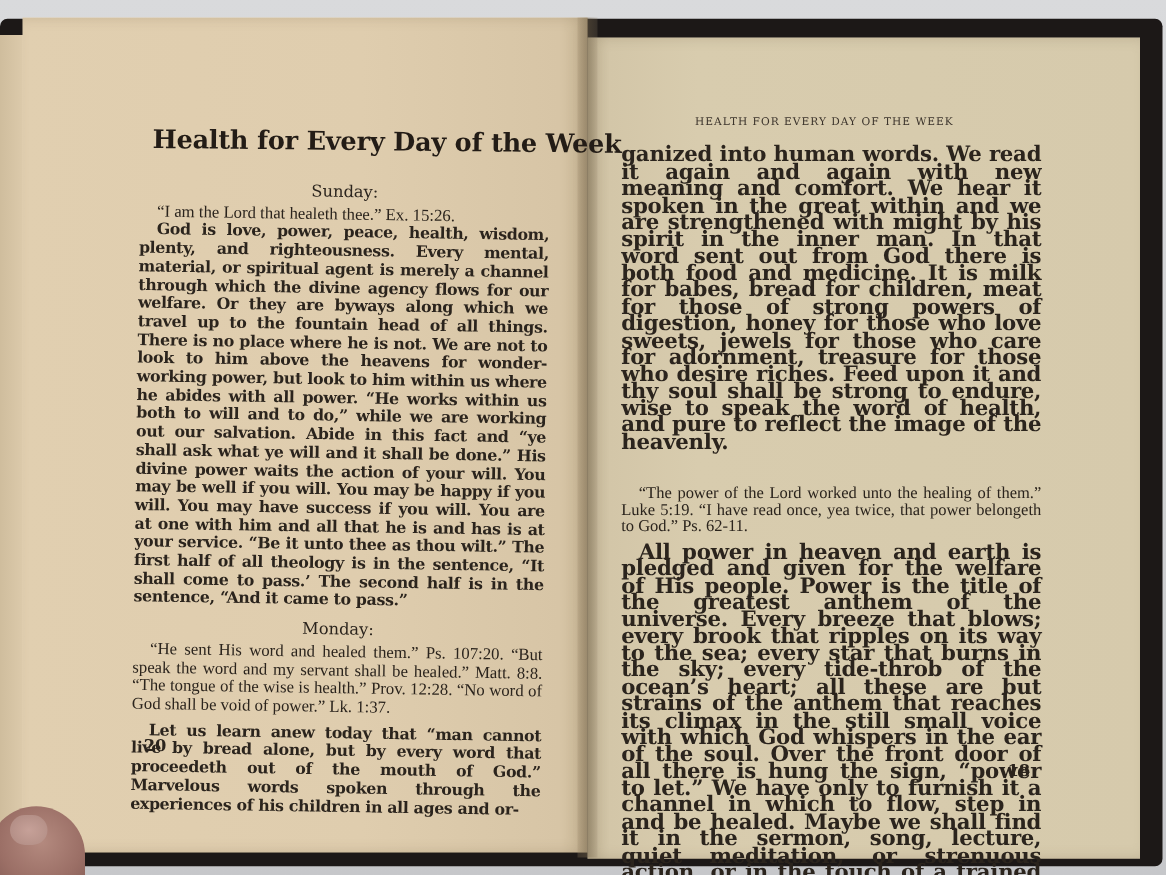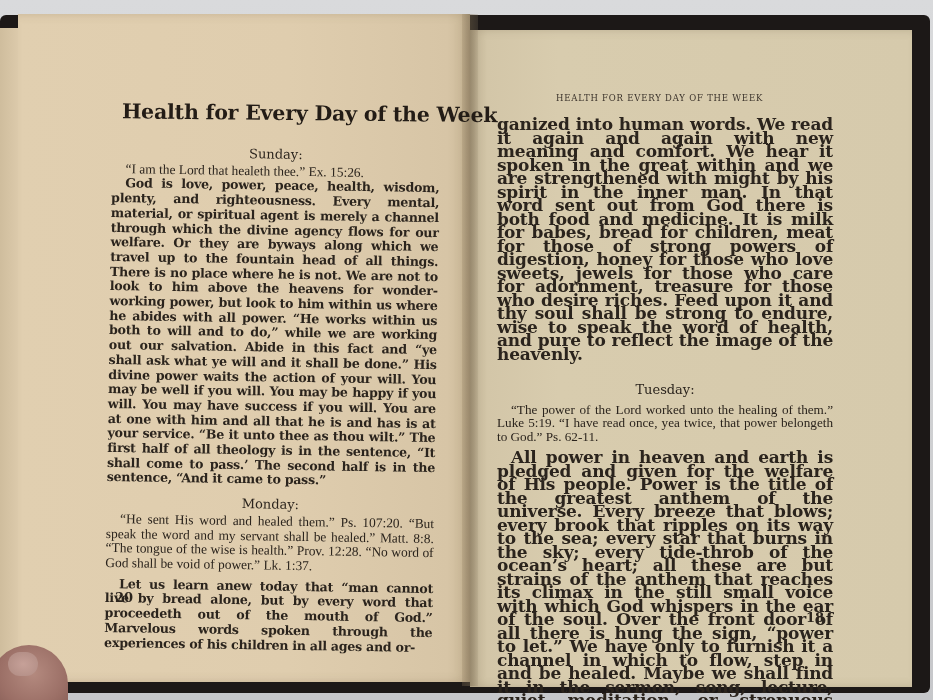--- a/index.html
+++ b/index.html
@@ -104,21 +104,20 @@
     <p class="para">Let us learn anew today that “man cannot live by bread alone, but by every word that proceedeth out of the mouth of God.” Marvelous words spoken through the experiences of his children in all ages and or-</p>
   </div>
 
   <div class="page-number-left text">20</div>
 
   <div class="running-head">HEALTH FOR EVERY DAY OF THE WEEK</div>
 
   <div class="right-body text">
     <p class="para" style="text-indent:0">ganized into human words. We read it again and again with new meaning and comfort. We hear it spoken in the great within and we are strengthened with might by his spirit in the inner man. In that word sent out from God there is both food and medicine. It is milk for babes, bread for children, meat for those of strong powers of digestion, honey for those who love sweets, jewels for those who care for adornment, treasure for those who desire riches. Feed upon it and thy soul shall be strong to endure, wise to speak the word of health, and pure to reflect the image of the heavenly.</p>
     <div style="height:22px"></div>
-    <div class="day">Tuesday:</div>
     <div style="height:4px"></div>
     <p class="verse">“The power of the Lord worked unto the healing of them.” Luke 5:19. “I have read once, yea twice, that power belongeth to God.” Ps. 62-11.</p>
     <div style="height:8px"></div>
     <p class="para">All power in heaven and earth is pledged and given for the welfare of His people. Power is the title of the greatest anthem of the universe. Every breeze that blows; every brook that ripples on its way to the sea; every star that burns in the sky; every tide-throb of the ocean’s heart; all these are but strains of the anthem that reaches its climax in the still small voice with which God whispers in the ear of the soul. Over the front door of all there is hung the sign, “power to let.” We have only to furnish it a channel in which to flow, step in and be healed. Maybe we shall find it in the sermon, song, lecture, quiet meditation, or strenuous action, or in the touch of a trained and potent hand, or the word of a master, or the ministry of a sympathetic physician, or a skilled surgeon. These are among the powers ordained of God, and through them the power of the Lord still works to the healing of men.</p>
   </div>
 
   <div class="page-number-right text">18</div>
 
   <div class="thumb"></div>
   <div class="thumbnail"></div>

